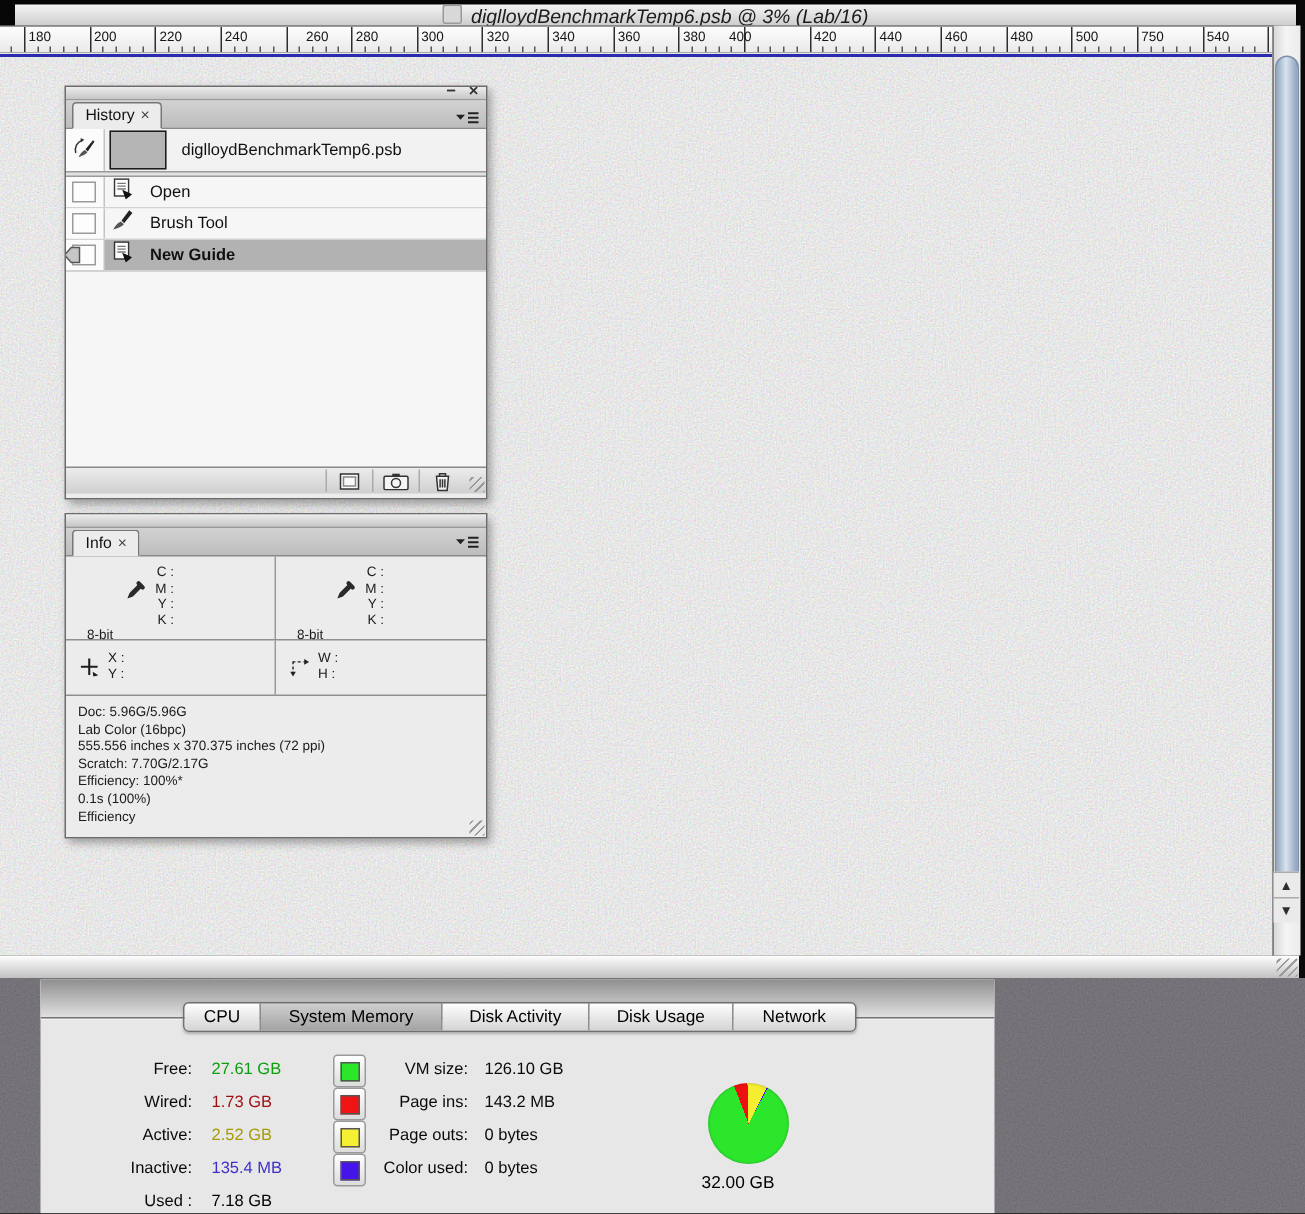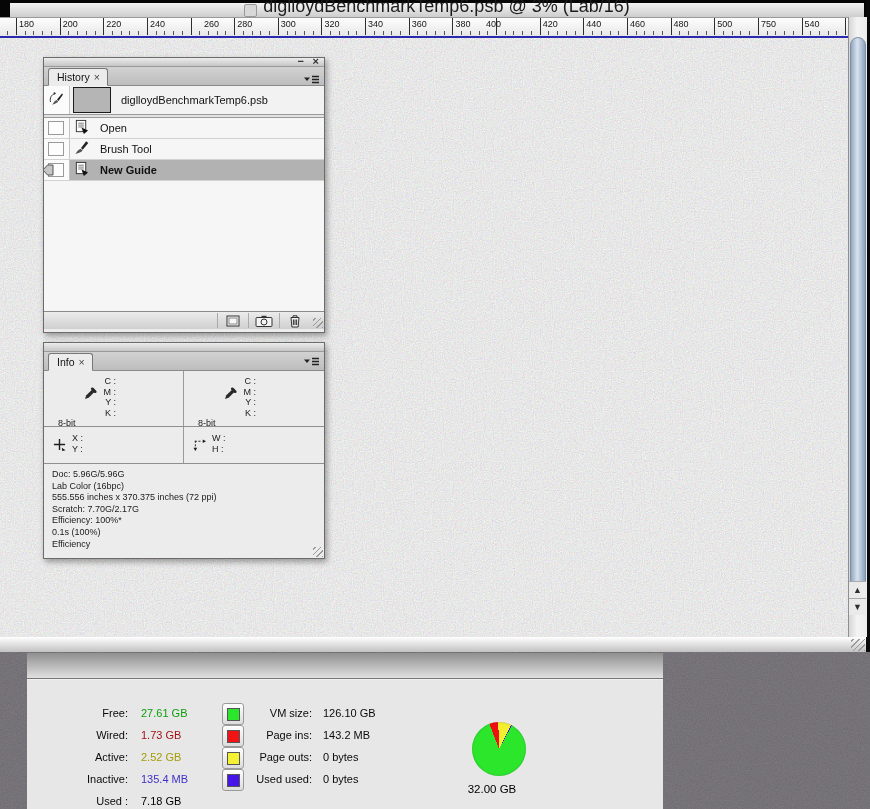--- a/index.html
+++ b/index.html
@@ -4,21 +4,21 @@
 <style>
   html,body{margin:0;padding:0;background:#000;}
   .screen{position:relative;width:870px;height:809px;overflow:hidden;background:#060606;
           font-family:"Liberation Sans",sans-serif;-webkit-font-smoothing:antialiased;}
   .abs{position:absolute;}
   .fillsvg{position:absolute;left:0;top:0;width:100%;height:100%;display:block;}
 
   
   .ps-titlebar{left:10px;top:3px;width:854px;height:14px;
     background:linear-gradient(#f4f4f4,#cdcdcd);border-bottom:1px solid #8a8a8a;
-    display:flex;align-items:flex-end;justify-content:center;font-size:18px;color:#1c1c1c;}
+    display:flex;align-items:flex-start;justify-content:center;font-size:13px;color:#1c1c1c;font-style:italic;}
   .doc-icon{display:inline-block;width:11px;height:11px;background:#d8d8d8;border:1px solid #999;
     border-radius:2px;margin-right:6px;}
 
   
   .ps-ruler{left:0;top:17px;width:848px;height:17px;background:linear-gradient(#fdfdfd,#e9e9e9);
     border-top:1px solid #9a9a9a;border-bottom:1px solid #3a3a46;overflow:hidden;}
   .tick-major{position:absolute;top:0;bottom:0;width:1px;background:#2e2e2e;}
   .tick-minor{position:absolute;bottom:0;height:4px;width:1px;background:#555;}
   .tick-label{position:absolute;top:1px;font-size:9px;color:#151515;}
 
@@ -453,20 +453,27 @@
           <feFuncB type="linear" slope="0.10" intercept="0.14"></feFuncB>
           <feFuncA type="linear" slope="0" intercept="1"></feFuncA>
         </feComponentTransfer>
       </filter>
       <rect width="100%" height="100%" fill="#262229" filter="url(#noiseDark)"></rect>
     </svg>
   </div>
 
   <div class="abs am-window">
     <div class="am-toolbar"></div>
+    <div class="am-tabs" id="am-tabs">
+        <div class="am-tab" style="width: 50px;">CPU</div>
+        <div class="am-tab sel" style="width: 120px;">System Memory</div>
+        <div class="am-tab" style="width: 97px;">Disk Activity</div>
+        <div class="am-tab" style="width: 95px;">Disk Usage</div>
+        <div class="am-tab" style="width: 81px;">Network</div>
+      </div>
 
     <div class="stat-col mem-col" id="mem-rows">
         <div class="stat-row">
           <span class="stat-label">Free:</span>
           <span class="stat-val" style="color: rgb(11, 159, 11);">27.61 GB</span>
         </div>
         <div class="stat-row">
           <span class="stat-label">Wired:</span>
           <span class="stat-val" style="color: rgb(158, 13, 16);">1.73 GB</span>
         </div>
@@ -491,21 +498,21 @@
         </div>
         <div class="stat-row">
           <span class="stat-label">Page ins:</span>
           <span class="stat-val">143.2 MB</span>
         </div>
         <div class="stat-row">
           <span class="stat-label">Page outs:</span>
           <span class="stat-val">0 bytes</span>
         </div>
         <div class="stat-row">
-          <span class="stat-label">Used used:</span>
+          <span class="stat-label">Color used:</span>
           <span class="stat-val">0 bytes</span>
         </div>
       </div>
 
     <div class="am-pie" id="am-pie" style="background: conic-gradient(from -21deg, rgb(238, 16, 16) 0deg, rgb(238, 16, 16) 19.5deg, rgb(245, 238, 48) 19.5deg, rgb(245, 238, 48) 47.9deg, rgb(68, 20, 232) 47.9deg, rgb(68, 20, 232) 49.5deg, rgb(44, 230, 44) 49.5deg, rgb(44, 230, 44) 360deg);"></div>
     <div class="am-pie-label">32.00 GB</div>
   <div id="mem-swatches" style="position: absolute; left: 0px; top: 0px; width: 100%; height: 100%; pointer-events: none;">
         <div class="swatch-btn" style="top: 50px; position: absolute; pointer-events: auto;">
           <div class="swatch-chip" style="background: rgb(44, 230, 44);"></div>
         </div>

